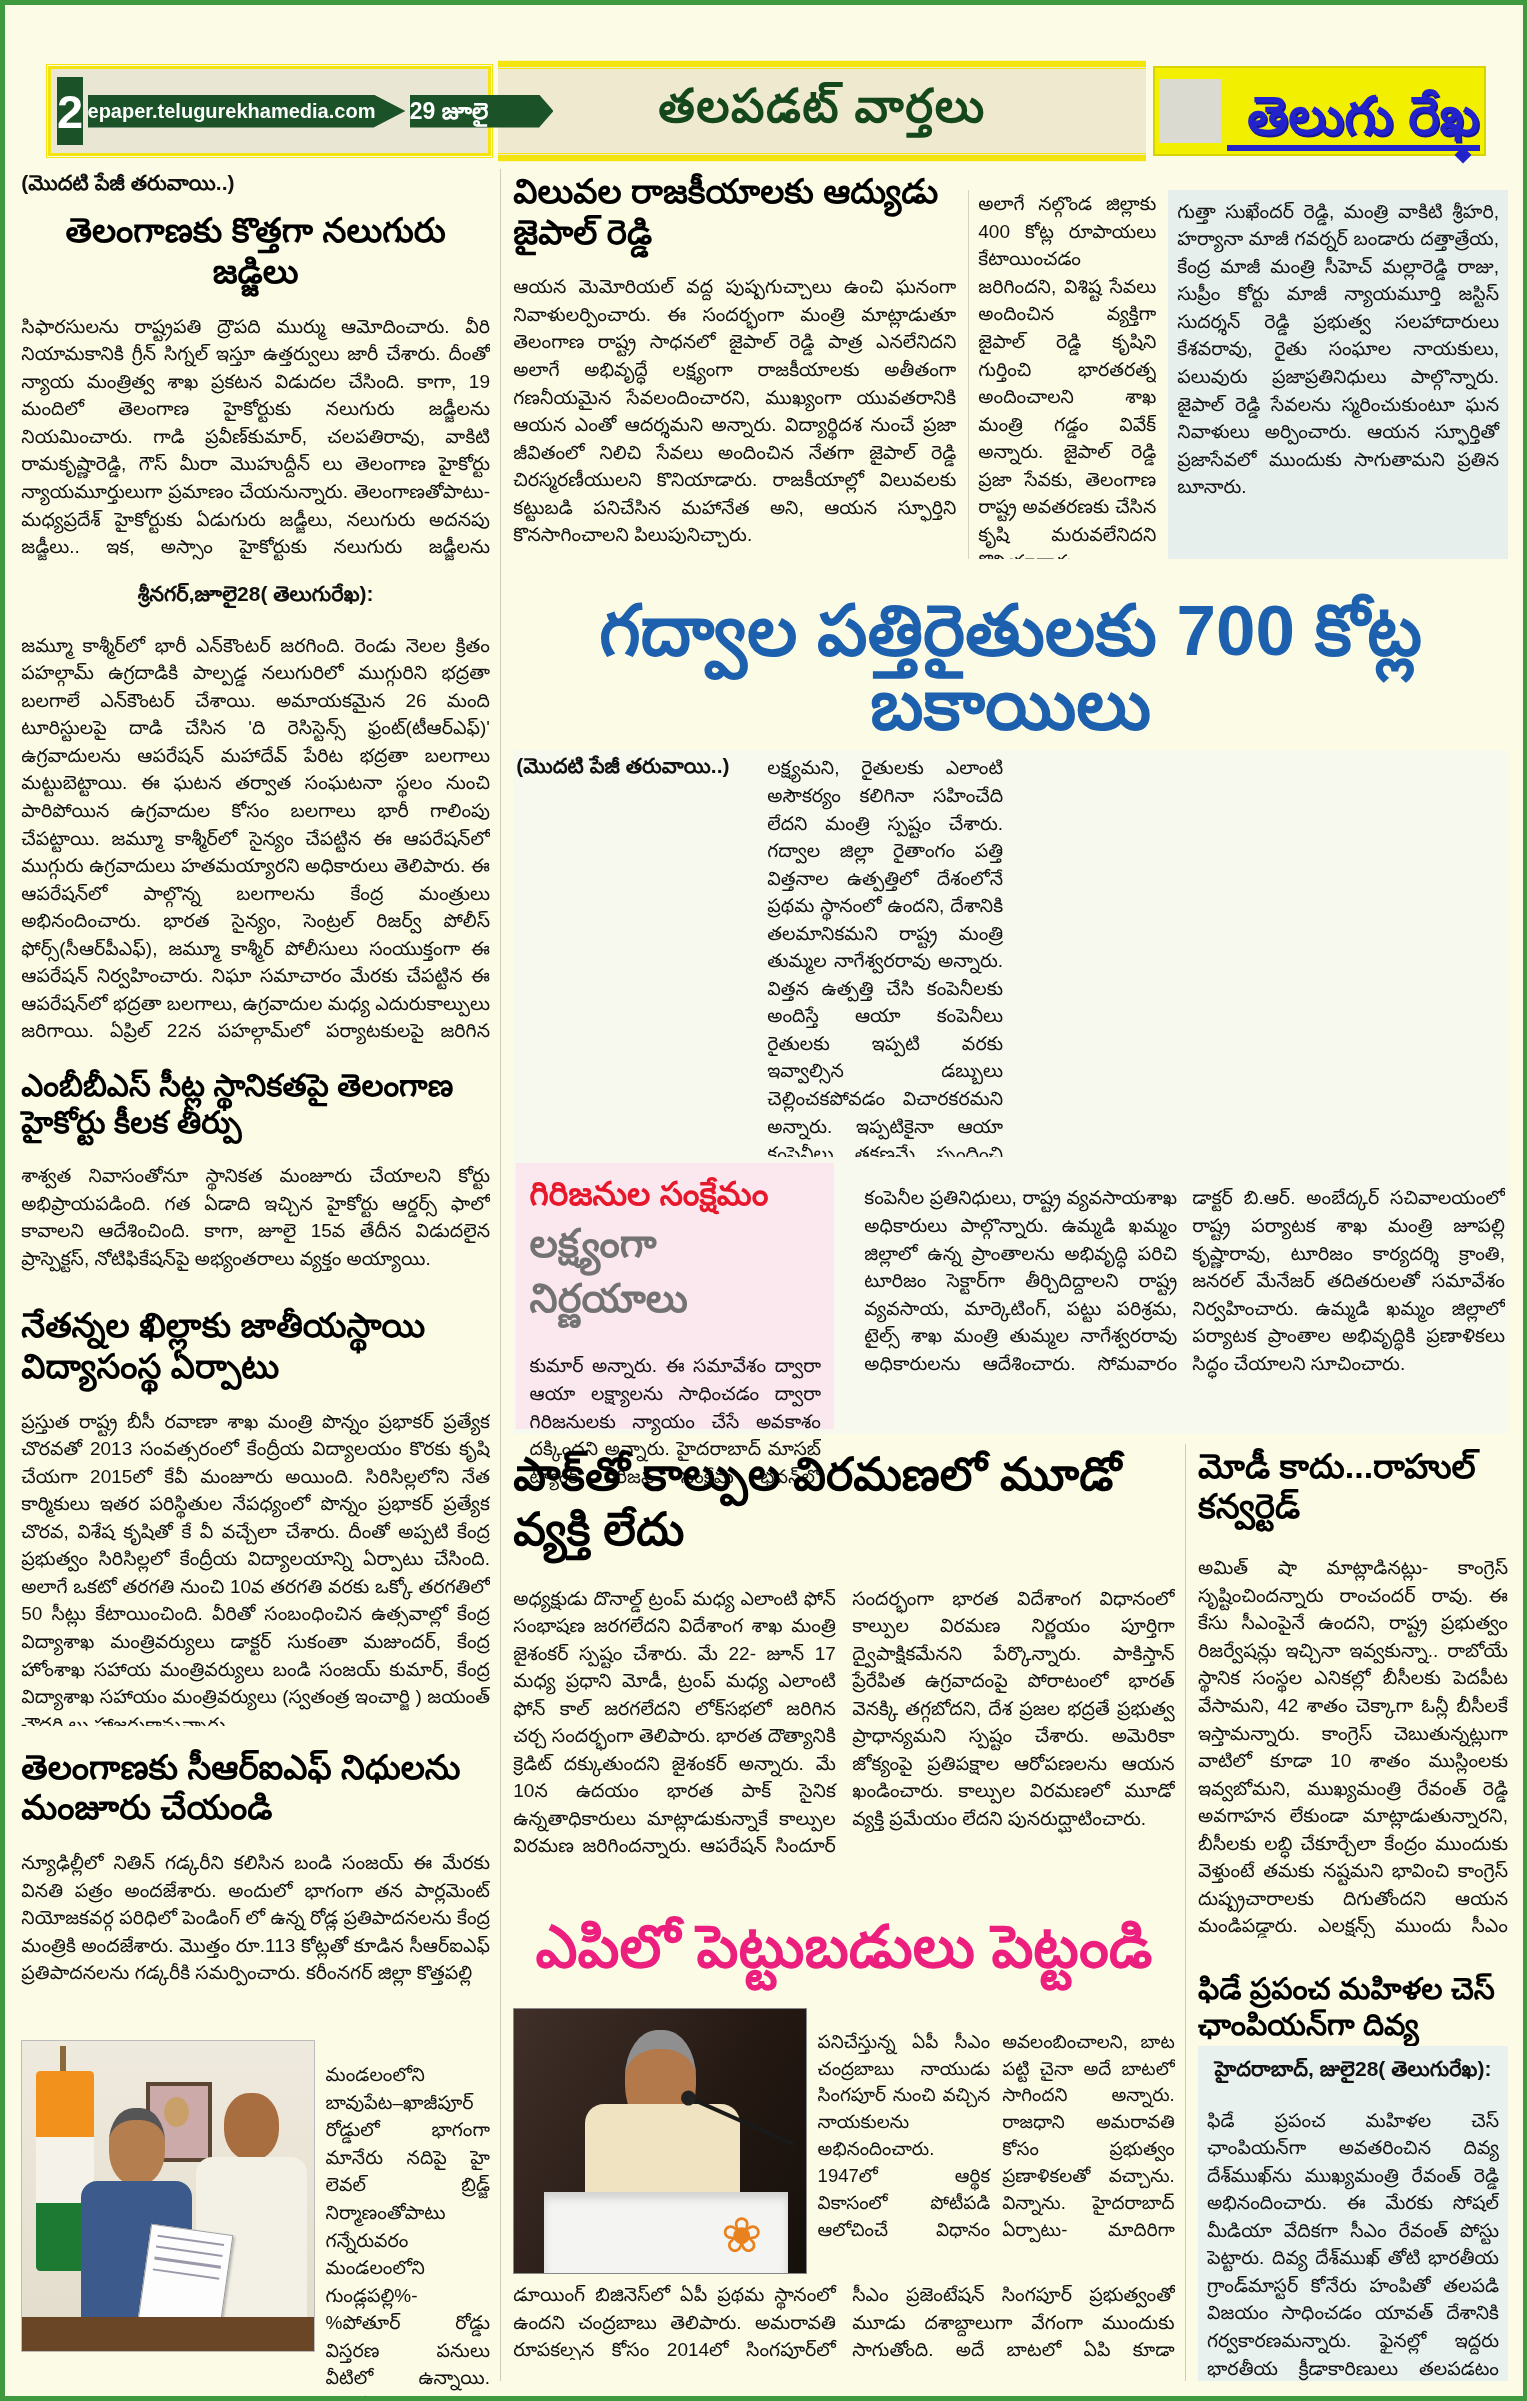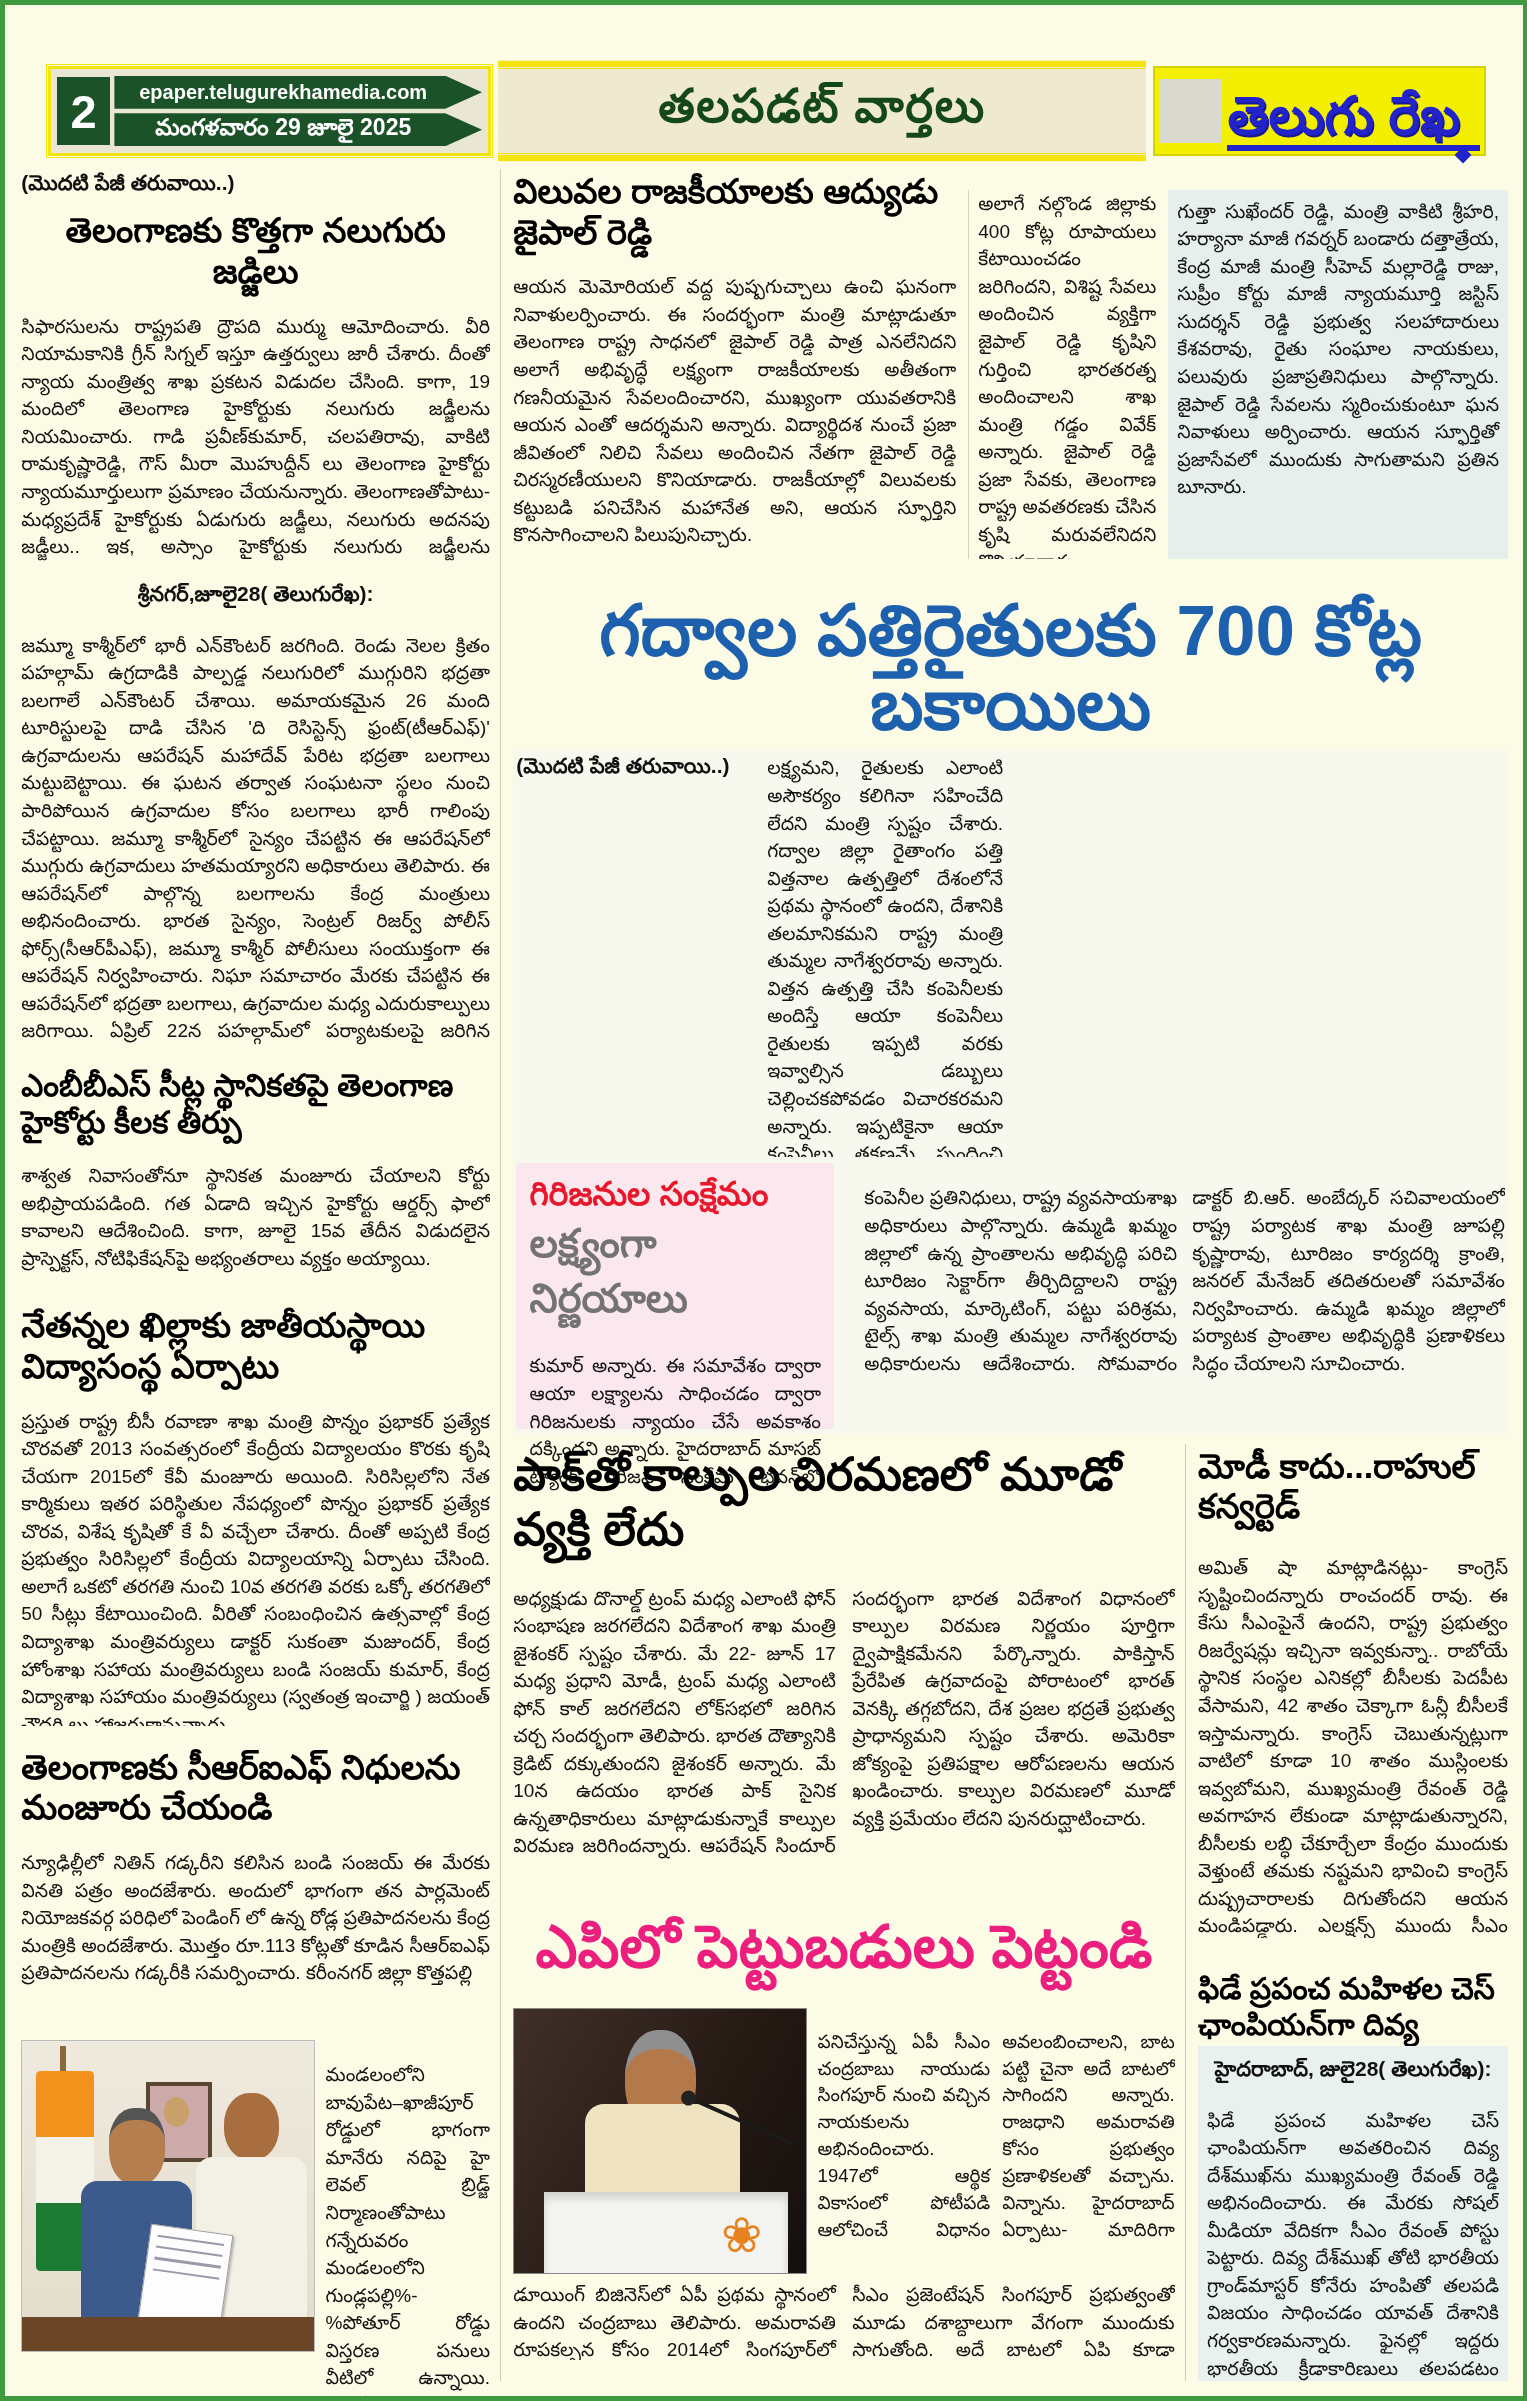--- a/index.html
+++ b/index.html
@@ -5,32 +5,32 @@
   html,body{margin:0;padding:0;background:#ffffff;}
   .page{position:relative;width:1528px;height:2401px;box-sizing:border-box;
         border:5.2px solid #3f9a3f;background:#fcfbe6;overflow:hidden;
         font-family:"Liberation Sans","DejaVu Sans",sans-serif;color:#111;}
   
   .hdr{display:flex;align-items:stretch;gap:7.4px;margin:61px 37px 0 43px;height:90px;}
   .hdr-left{width:443px;box-sizing:border-box;border:3px solid #f3e410;outline:1.5px solid #f3e410;
             outline-offset:1.5px;background:#e9e6d4;display:flex;align-items:center;padding:4.4px 6px;gap:4.4px;}
   .pagenum{background:#1b5228;color:#fff;font-size:47px;font-weight:bold;width:53px;height:68px;
            display:flex;align-items:center;justify-content:center;}
-  .ribbons{display:flex;flex-direction:column;gap:4.4px;flex:1;}
+  .ribbons{display:flex;flex-direction:row;gap:4.4px;flex:1;}
   .ribbon{background:#1b5228;color:#fff;font-weight:bold;height:33px;display:flex;align-items:center;
           justify-content:center;clip-path:polygon(0 0,90% 0,100% 50%,90% 100%,0 100%);padding-right:30px;}
   .ribbon.web{font-size:20px;}
   .ribbon.date{font-size:23px;}
   .hdr-center{flex:1;background:#efe9d0;border-top:3px double #f3e410;border-bottom:3px double #f3e410;
               box-shadow:0 -5.2px 0 #f3e410,0 5.2px 0 #f3e410;display:flex;align-items:center;justify-content:center;}
   .hdr-center .section{color:#15471d;font-size:47px;font-weight:bold;letter-spacing:1.5px;}
   .hdr-logo{width:333px;background:#f2ef00;border:2.2px solid #d6d300;box-sizing:border-box;
             display:flex;align-items:center;padding:4.4px;gap:6px;}
   .logo-grey{width:62px;height:84%;background:#dadad0;}
-  .logo-text{flex:1;text-align:left;color:#2323cc;font-size:53px;font-weight:bold;
+  .logo-text{flex:1;text-align:right;color:#2323cc;font-size:53px;font-weight:bold;
              border-bottom:6.7px solid #2323cc;line-height:1.1;text-shadow:1.5px 1.5px 0 #171794;position:relative;margin-top:16px;}
   .nib{position:absolute;right:10.3px;bottom:-16.3px;width:12px;height:12px;background:#2323cc;
        transform:rotate(45deg);}
   
   .content{display:flex;gap:12px;padding:13.3px 15px 0 16.3px;box-sizing:border-box;height:2225px;}
   .col-left{width:480px;border-right:1.5px solid #cfcdb4;padding-right:10.3px;box-sizing:border-box;}
   .main{flex:1;display:flex;flex-direction:column;min-width:0;}
   .bd{font-size:19px;line-height:1.45;text-align:justify;margin:21px 0;overflow:hidden;}
   .note{font-weight:bold;font-size:21px;margin:1.5px 0 6px;}
   .dateline{font-weight:bold;font-size:21px;text-align:center;margin:6px 0;}

